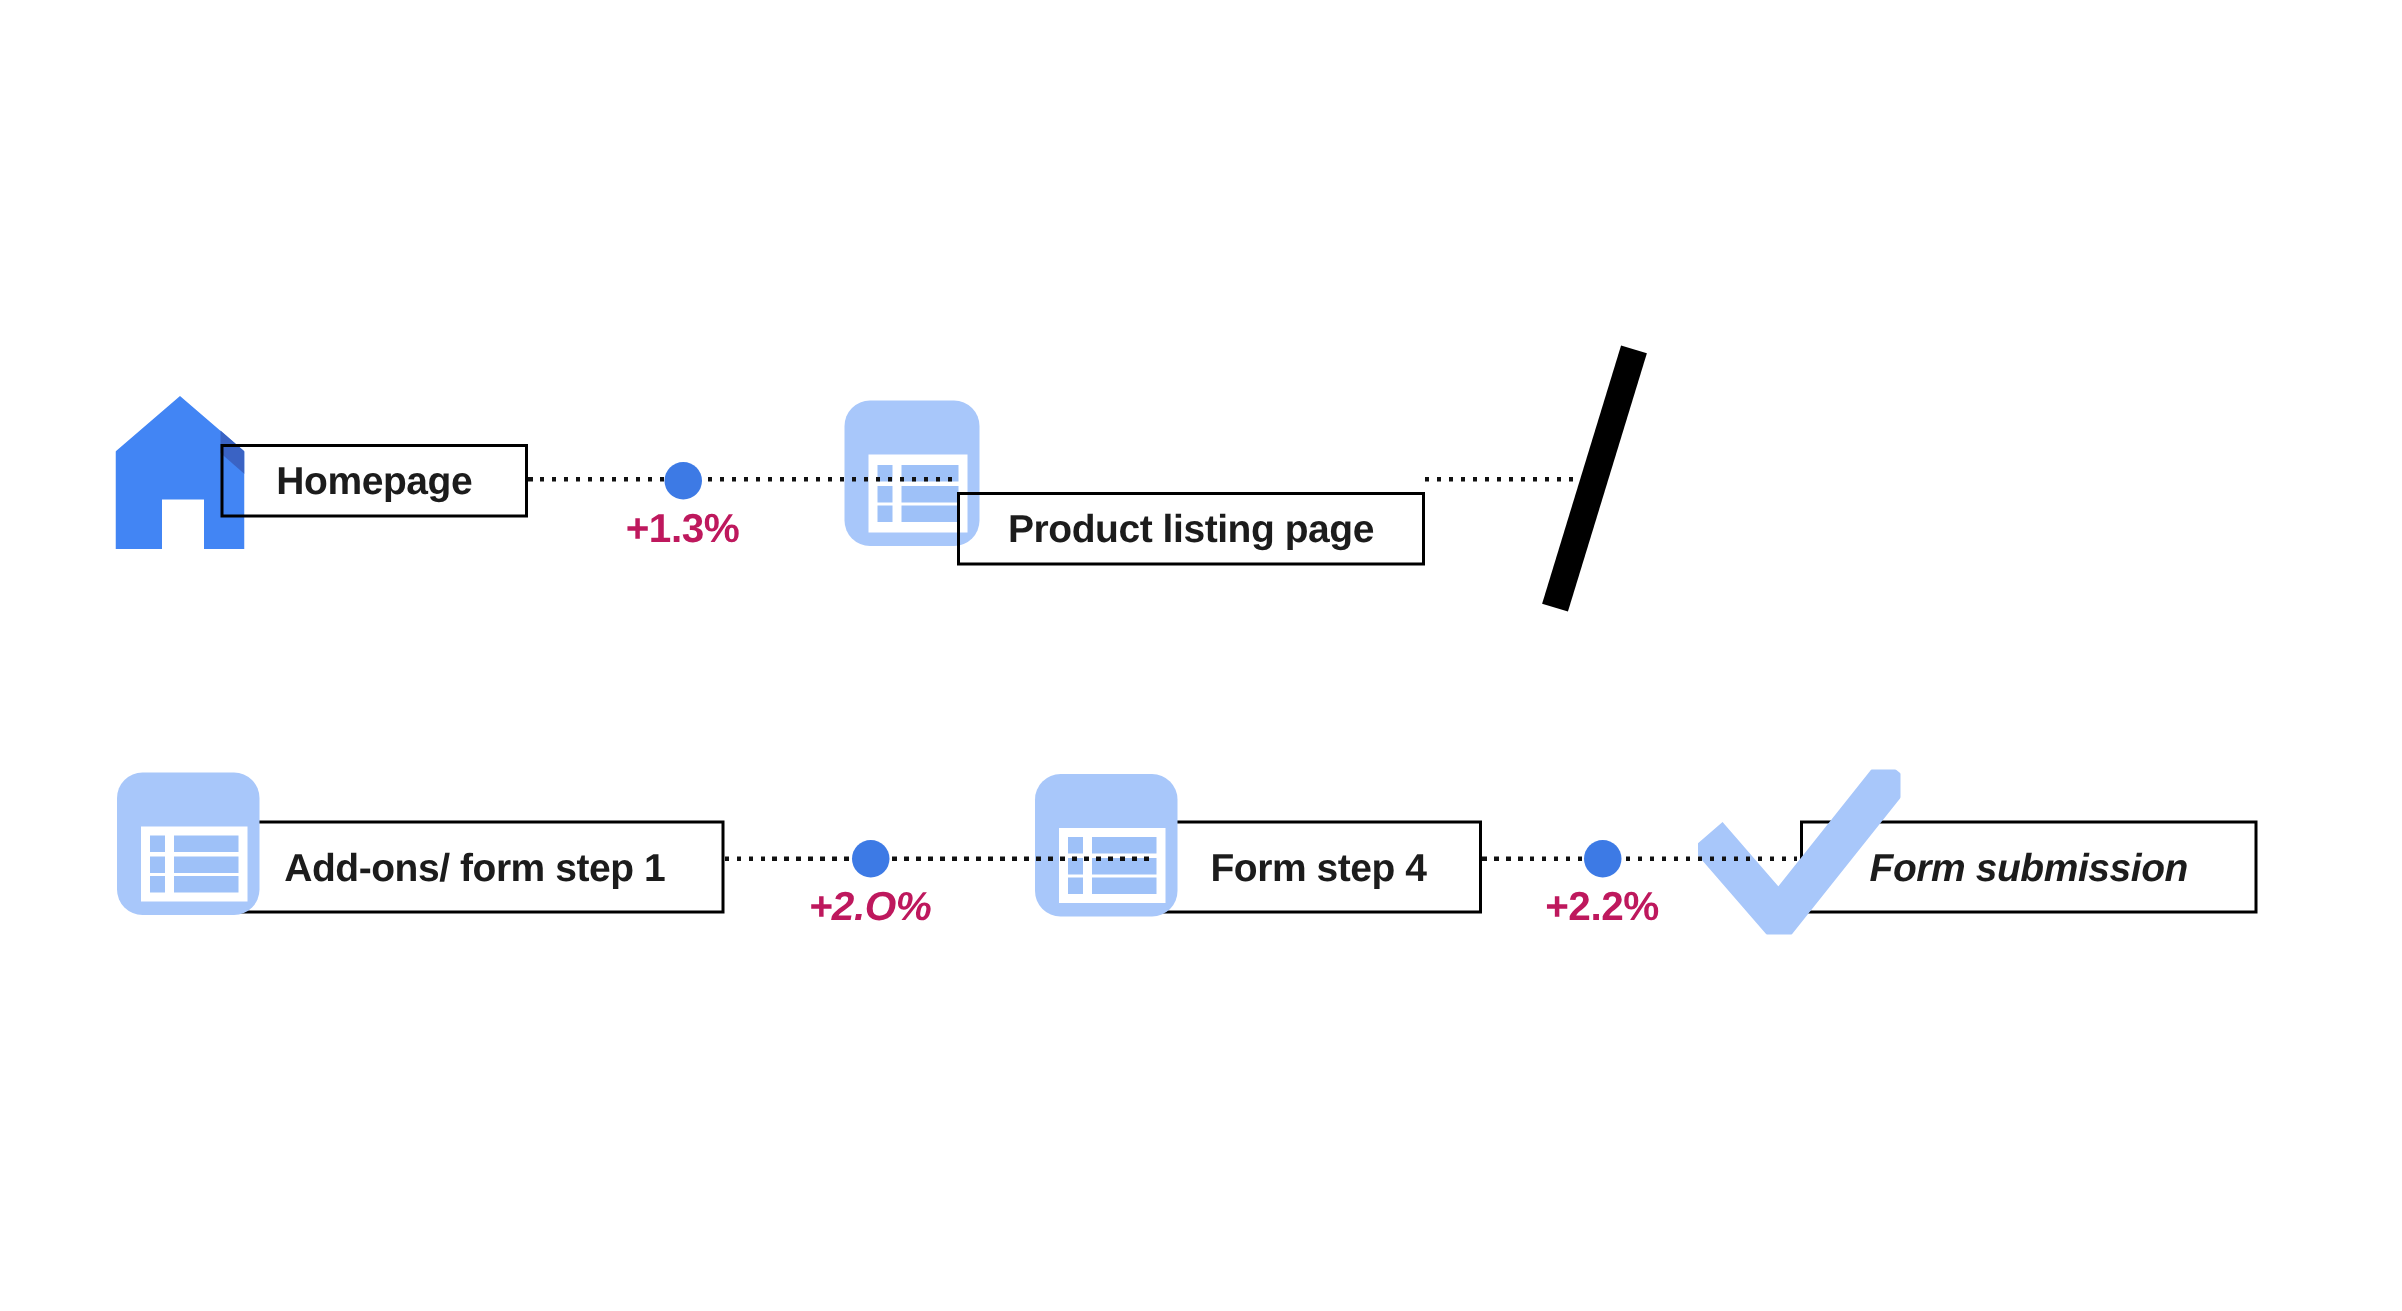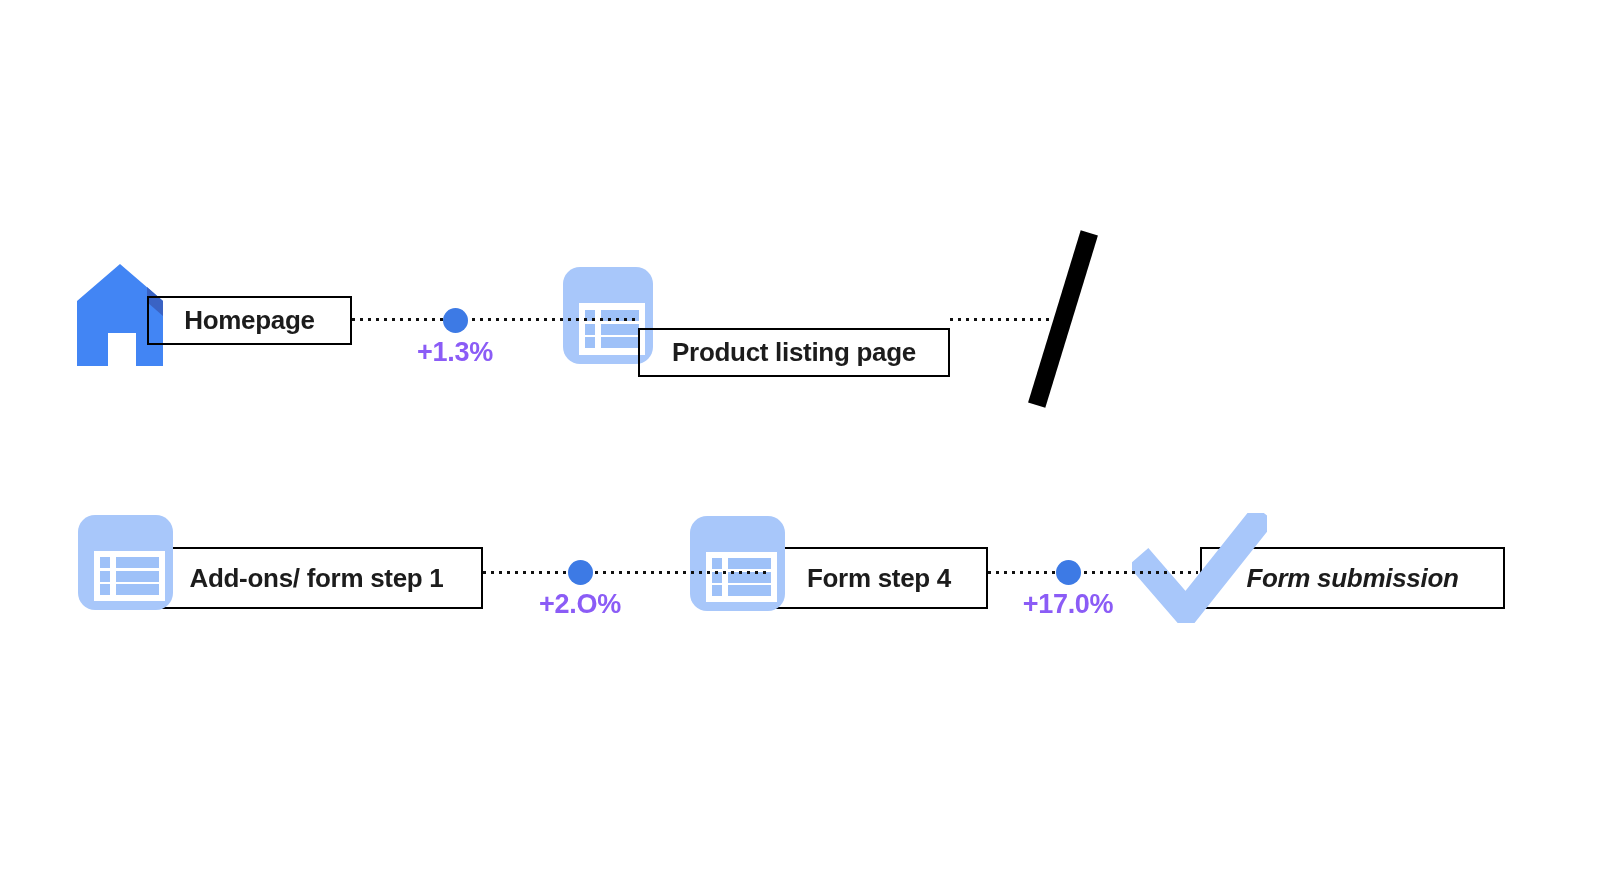--- a/index.html
+++ b/index.html
@@ -26,21 +26,21 @@
   .dotline{
     position:absolute;height:3px;
     background-image:repeating-linear-gradient(90deg,#111111 0 3px,transparent 3px 8px);
   }
   .conn-dot{
     position:absolute;width:25px;height:25px;border-radius:50%;
     background:#3d7ae5;
   }
   .delta{
     position:absolute;width:150px;text-align:center;
-    font-weight:700;font-size:27px;letter-spacing:-0.3px;color:#8b5cf6;
+    font-weight:700;font-size:27px;letter-spacing:-0.3px;color:#be185d;
     white-space:nowrap;
   }
   
   .list-icon{
     position:absolute;
     background:#a8c7fa;border-radius:17px;
   }
   .list-icon .paper{
     position:absolute;left:16px;top:36px;right:8px;bottom:9px;
     background:#ffffff;
@@ -150,20 +150,20 @@
     <div class="stepbox" style="left:1200px;top:547px;width:305px;font-style:italic;">
       <span>Form submission</span>
     </div>
 
     <svg class="icon-abs" style="left:1132px;top:513px;" width="135" height="110" viewBox="0 0 135 110">
       <polyline points="15,54 54,99 124,11" fill="none" stroke="#a8c7fa" stroke-width="27" stroke-linecap="square" stroke-linejoin="miter"></polyline>
     </svg>
 
     <div class="dotline" style="left:483px;top:571px;width:287px;"></div>
     <div class="conn-dot" style="left:568px;top:560px;"></div>
-    <div class="delta" style="left:505px;top:589px;">+2.O%</div>
+    <div class="delta" style="left:505px;top:589px;font-style:italic;">+2.O%</div>
 
     <div class="dotline" style="left:988px;top:571px;width:210px;"></div>
     <div class="conn-dot" style="left:1056px;top:560px;"></div>
-    <div class="delta" style="left:993px;top:589px;">+17.0%</div>
+    <div class="delta" style="left:993px;top:589px;">+2.2%</div>
   </div>
 
 </div>
 
 </body></html>

